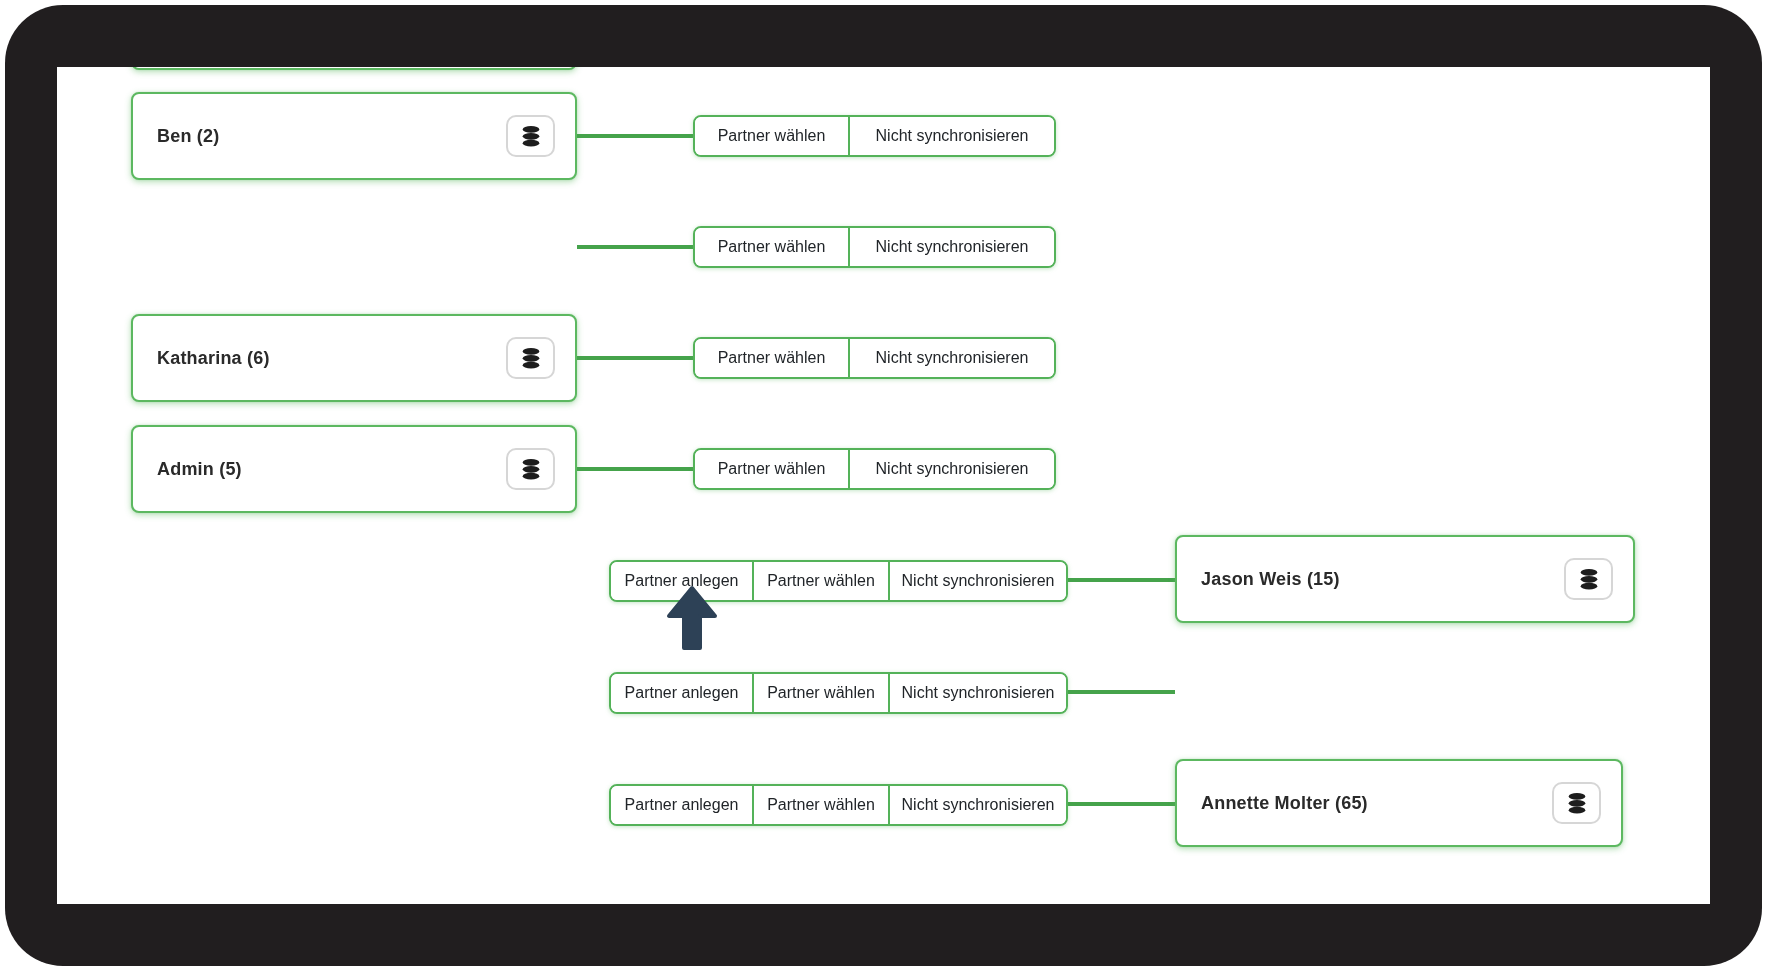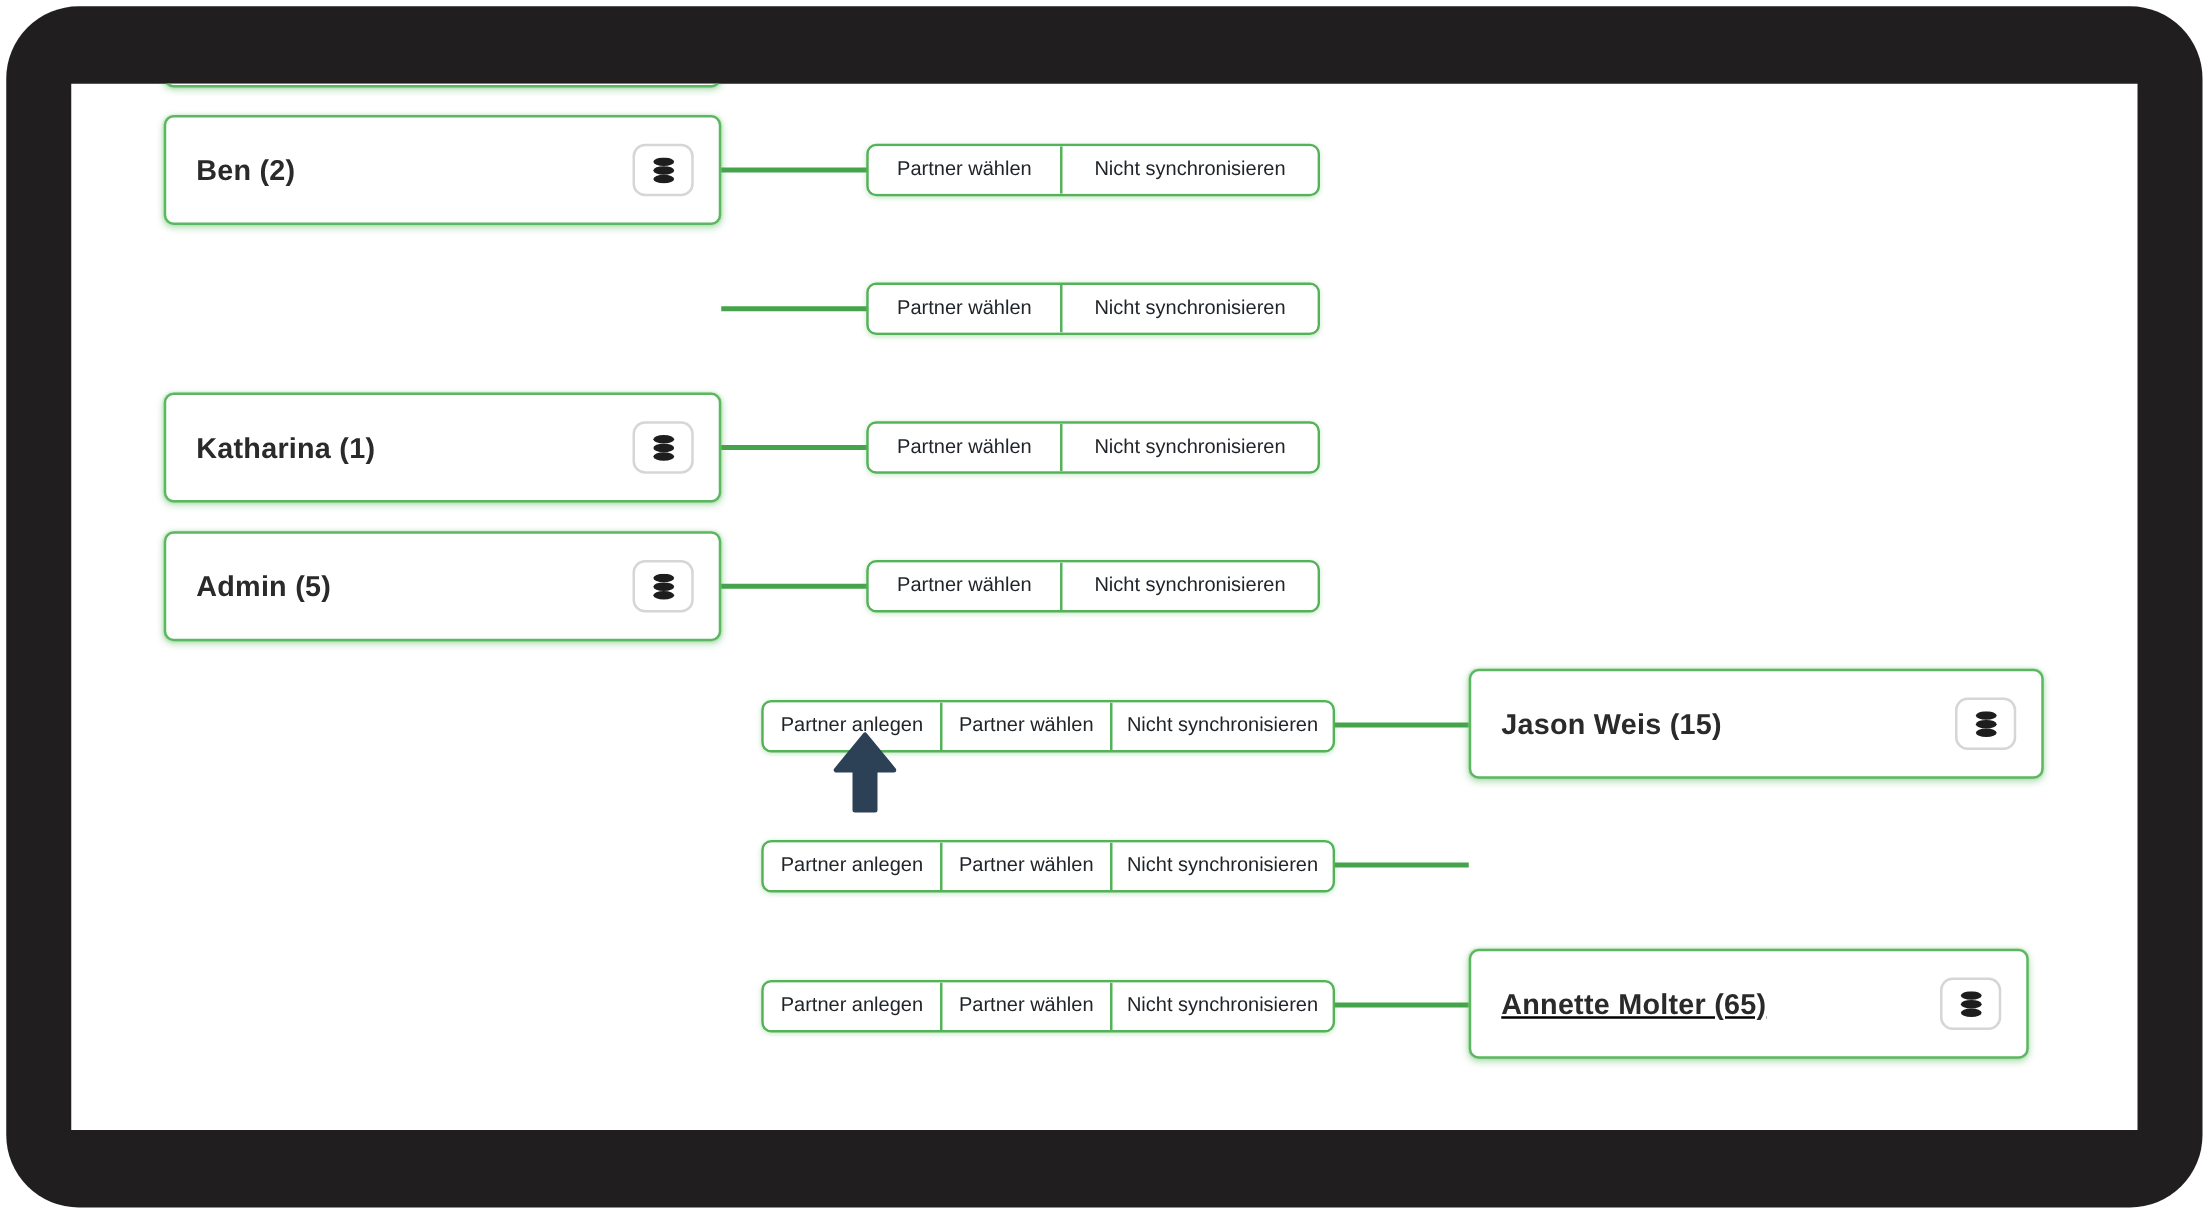--- a/index.html
+++ b/index.html
@@ -10,21 +10,21 @@
   .bezel { position:absolute; left:5px; top:5px; right:5px; bottom:5px;
            background:#211e1f; border-radius:58px; }
 
   .screen { position:absolute; left:57px; top:67px; width:1653px; height:837px;
             background:#ffffff; overflow:hidden; }
 
   .card { position:absolute; height:88px; background:#ffffff;
           border:2px solid #5cb860; border-radius:8px;
           box-shadow:0 2px 6px rgba(92,184,96,.45), 0 0 2px rgba(92,184,96,.25);
           display:flex; align-items:center; }
-  .card .name { padding-left:24px; font-size:23px; font-weight:700; color:#2a2a2a;
+  .card .name { padding-left:24px; font-size:18px; font-weight:700; color:#2a2a2a;
                 letter-spacing:.2px; white-space:nowrap; }
   .dbbtn { position:absolute; right:20px; top:50%; transform:translateY(-50%);
            width:49px; height:42px; background:#ffffff; border:2px solid #d6d6d6;
            border-radius:10px; display:flex; align-items:center; justify-content:center;
            cursor:pointer; }
 
   .connector { position:absolute; height:4px; background:#45a34b; }
 
   .btn-group { position:absolute; height:42px; background:#ffffff;
                border:2px solid #54b259; border-radius:8px;
@@ -64,21 +64,21 @@
       <button class="btn" style="flex:1;">Nicht synchronisieren</button>
     </div>
 
     <div class="connector" style="left:520px; top:178px; width:117px;"></div>
     <div class="btn-group" style="left:636px; top:159px; width:363px;">
       <button class="btn" style="width:153px;">Partner wählen</button>
       <button class="btn" style="flex:1;">Nicht synchronisieren</button>
     </div>
 
     <div class="card" style="left:74px; top:247px; width:446px;">
-      <span class="name">Katharina (1)</span>
+      <span class="name">Katharina (6)</span>
       <div class="dbbtn">
         <svg width="18" height="21" viewBox="0 0 18 21">
           <ellipse cx="9" cy="3.4" rx="8.3" ry="3.4" fill="#1d1d1d"></ellipse>
           <ellipse cx="9" cy="10.3" rx="8.3" ry="3.4" fill="#1d1d1d"></ellipse>
           <ellipse cx="9" cy="17.2" rx="8.3" ry="3.4" fill="#1d1d1d"></ellipse>
         </svg>
       </div>
     </div>
     <div class="connector" style="left:520px; top:289px; width:117px;"></div>
     <div class="btn-group" style="left:636px; top:270px; width:363px;">
@@ -129,21 +129,21 @@
       <button class="btn" style="flex:1;">Nicht synchronisieren</button>
     </div>
     <div class="connector" style="left:1011px; top:623px; width:107px;"></div>
 
     <div class="btn-group" style="left:552px; top:717px; width:459px;">
       <button class="btn" style="width:141px;">Partner anlegen</button>
       <button class="btn" style="width:136px;">Partner wählen</button>
       <button class="btn" style="flex:1;">Nicht synchronisieren</button>
     </div>
     <div class="connector" style="left:1011px; top:735px; width:107px;"></div>
-    <div class="card" style="left:1118px; top:692px; width:448px;text-decoration:underline;">
+    <div class="card" style="left:1118px; top:692px; width:448px;">
       <span class="name">Annette Molter (65)</span>
       <div class="dbbtn">
         <svg width="18" height="21" viewBox="0 0 18 21">
           <ellipse cx="9" cy="3.4" rx="8.3" ry="3.4" fill="#1d1d1d"></ellipse>
           <ellipse cx="9" cy="10.3" rx="8.3" ry="3.4" fill="#1d1d1d"></ellipse>
           <ellipse cx="9" cy="17.2" rx="8.3" ry="3.4" fill="#1d1d1d"></ellipse>
         </svg>
       </div>
     </div>
 

